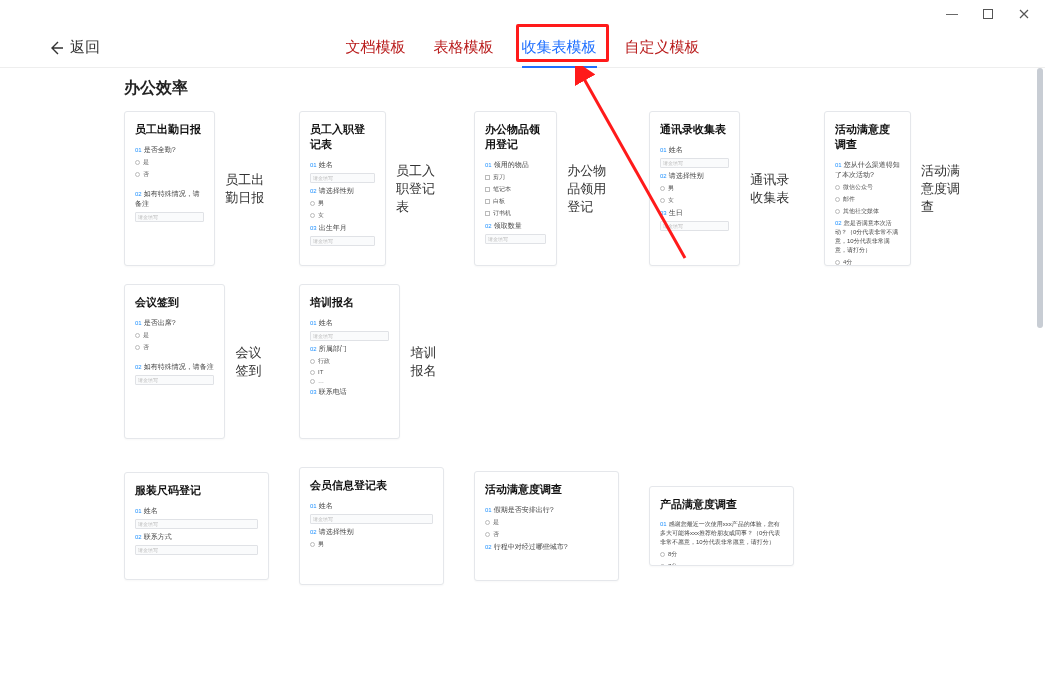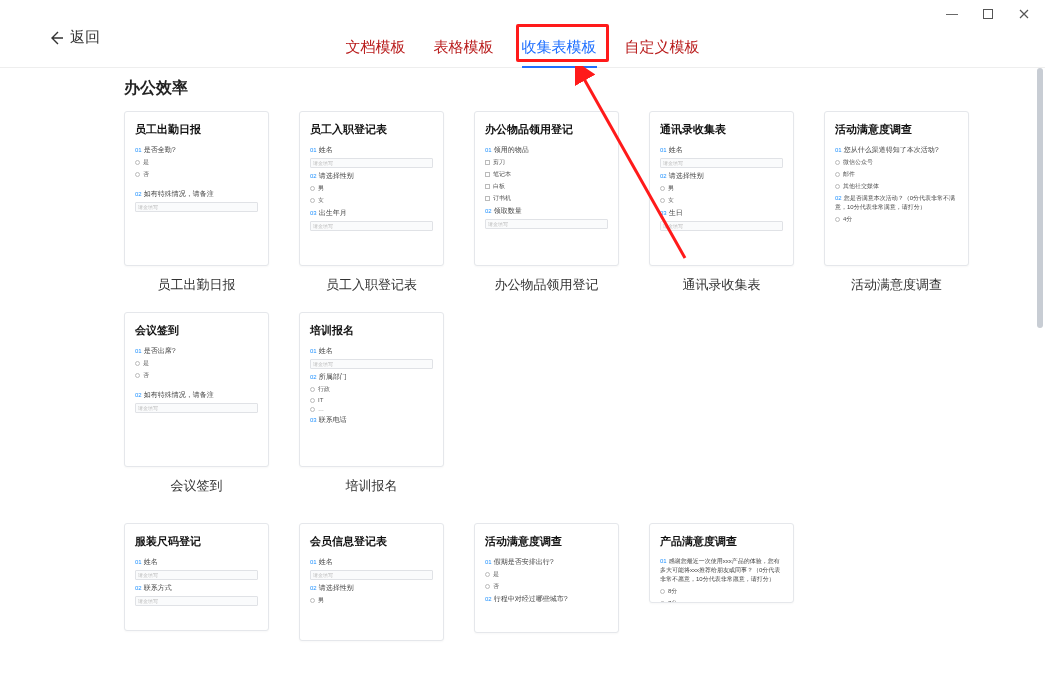--- a/index.html
+++ b/index.html
@@ -1,30 +1,30 @@
 <!DOCTYPE html>
 <html><head>
   <meta charset="utf-8">
   <style>
     * { margin:0; padding:0; box-sizing:border-box; }
     html,body { width:1045px; height:700px; font-family:"Microsoft YaHei","PingFang SC",sans-serif; background:#fff; overflow:hidden; }
     .titlebar { height:28px; display:flex; justify-content:flex-end; align-items:center; padding-right:6px; gap:6px; }
     .titlebar .wbtn { width:30px; height:22px; display:flex; align-items:center; justify-content:center; color:#555; font-size:12px; }
     .titlebar .wbtn svg { width:12px; height:12px; }
-    .header { height:40px; display:flex; align-items:flex-start; padding:0 28px 0 48px; position:relative; border-bottom:1px solid #eee; }
+    .header { height:40px; display:flex; align-items:center; padding:0 28px 0 48px; position:relative; border-bottom:1px solid #eee; }
     .back { display:flex; align-items:center; font-size:15px; color:#333; gap:6px; cursor:pointer; }
     .tabs { position:absolute; left:50%; top:0; transform:translateX(-50%); height:40px; display:flex; align-items:center; gap:28px; }
     .tab { font-size:15px; color:#b91c1c; height:40px; display:flex; align-items:center; border-bottom:2px solid transparent; cursor:pointer; }
     .tab.active { color:#1e6fff; border-bottom-color:#1e6fff; }
     .highlight-box { position:absolute; left:516px; top:24px; width:93px; height:38px; border:3px solid #ff1a1a; border-radius:2px; pointer-events:none; z-index:9; }
     .arrow { position:absolute; left:575px; top:66px; z-index:9; pointer-events:none; }
     .page { height:calc(700px - 68px); overflow:auto; padding:4px 60px 20px 124px; position:relative; }
     .section-title { font-size:16px; font-weight:700; color:#222; margin:6px 0 12px; }
     .grid { display:flex; flex-wrap:wrap; gap:18px 30px; margin-bottom:28px; }
-    .tpl { width:145px; display:flex; flex-direction:column; align-items:center; gap:10px; cursor:pointer; }
+    .tpl { width:145px; display:flex; align-items:center; gap:10px; cursor:pointer; }
     .card { width:145px; height:155px; border:1px solid #e5e7eb; border-radius:3px; background:#fff; padding:10px 10px 6px; box-shadow:0 1px 2px rgba(0,0,0,0.03); display:flex; flex-direction:column; overflow:hidden; }
     .card-title { font-size:11px; font-weight:700; color:#111; margin-bottom:8px; }
     .card-content { font-size:6px; color:#666; display:flex; flex-direction:column; gap:3px; }
     .q-badge { color:#1e90ff; font-size:6px; margin-right:2px; }
     .q-label { font-size:7px; color:#444; }
     .opt { display:flex; align-items:center; gap:3px; font-size:6px; color:#555; }
     .radio { width:5px; height:5px; border:1px solid #bbb; border-radius:50%; }
     .check { width:5px; height:5px; border:1px solid #bbb; }
     .input-box { width:100%; height:10px; border:1px solid #e0e2e6; border-radius:1px; background:#fafbfc; font-size:5px; color:#bbb; padding:1px 2px; }
     .tpl-name { font-size:13px; color:#333; }

